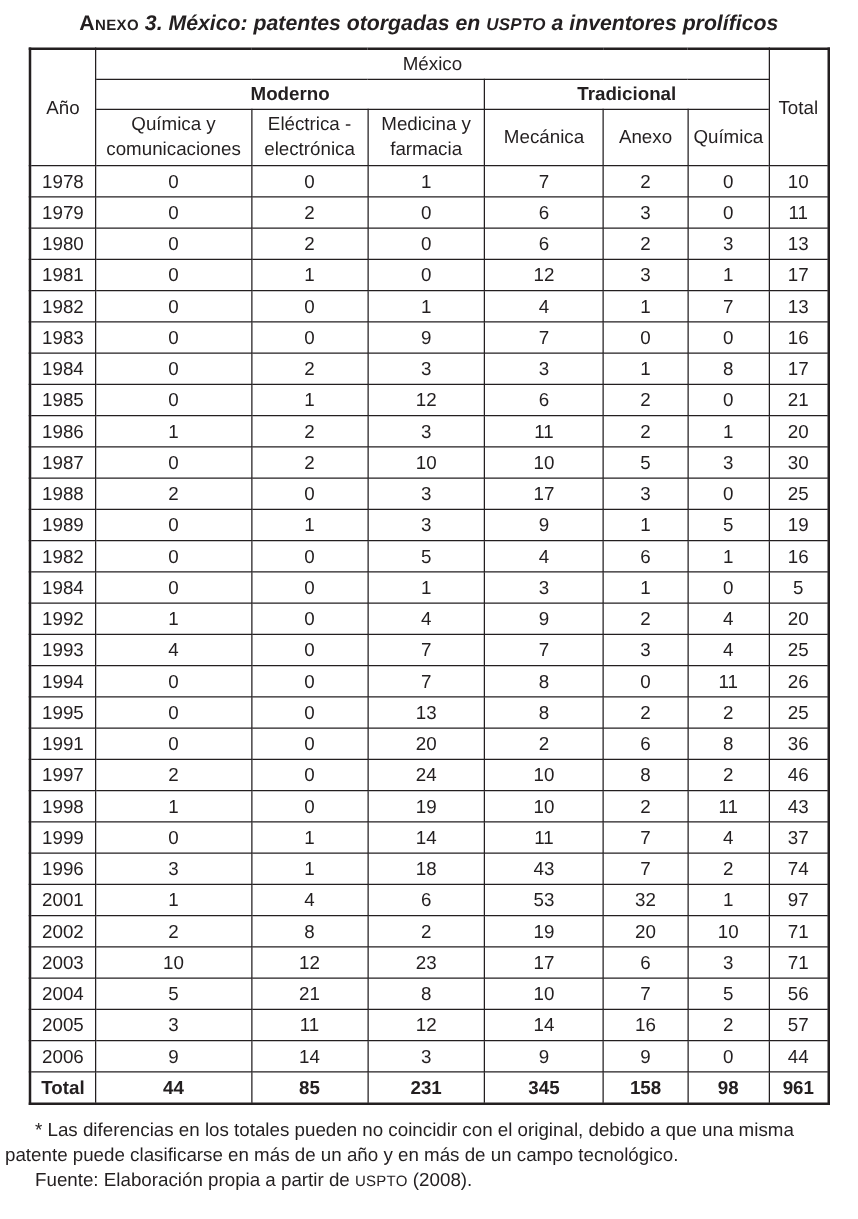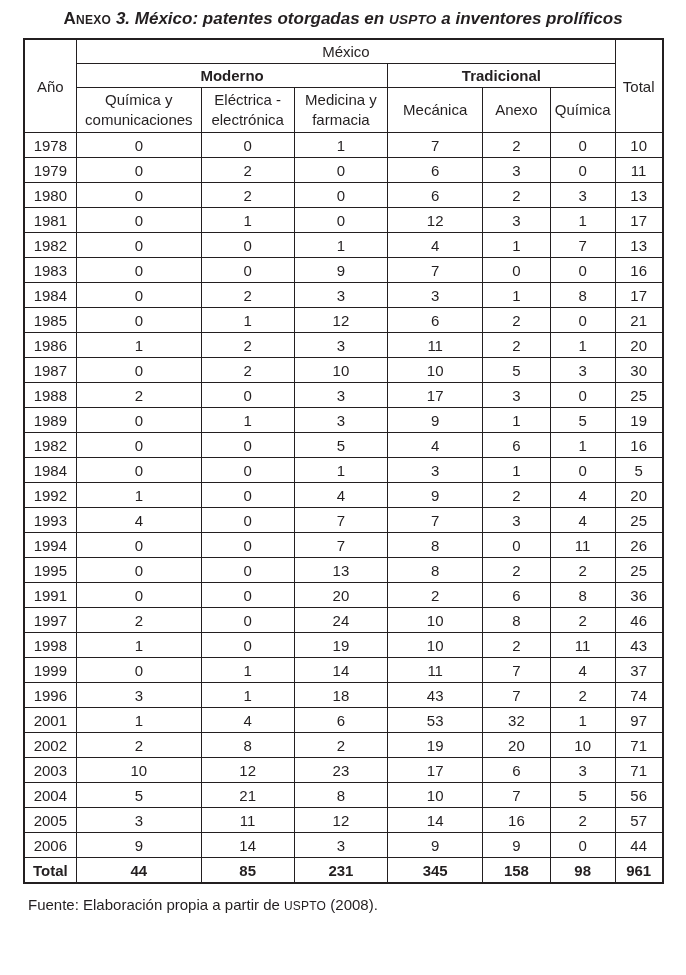--- a/index.html
+++ b/index.html
@@ -407,14 +407,15 @@
         <td>231</td>
         <td>345</td>
         <td>158</td>
         <td>98</td>
         <td>961</td>
       </tr>
     </tbody>
 </table>
 
 <div class="footnotes">
+  <p>* Las diferencias en los totales pueden no coincidir con el original, debido a que una misma patente puede clasificarse en más de un año y en más de un campo tecnológico.</p>
   <p><span>Fuente: Elaboración propia a partir de </span><span class="uspto">USPTO</span><span> (2008).</span></p>
 </div>
 
 </body></html>

